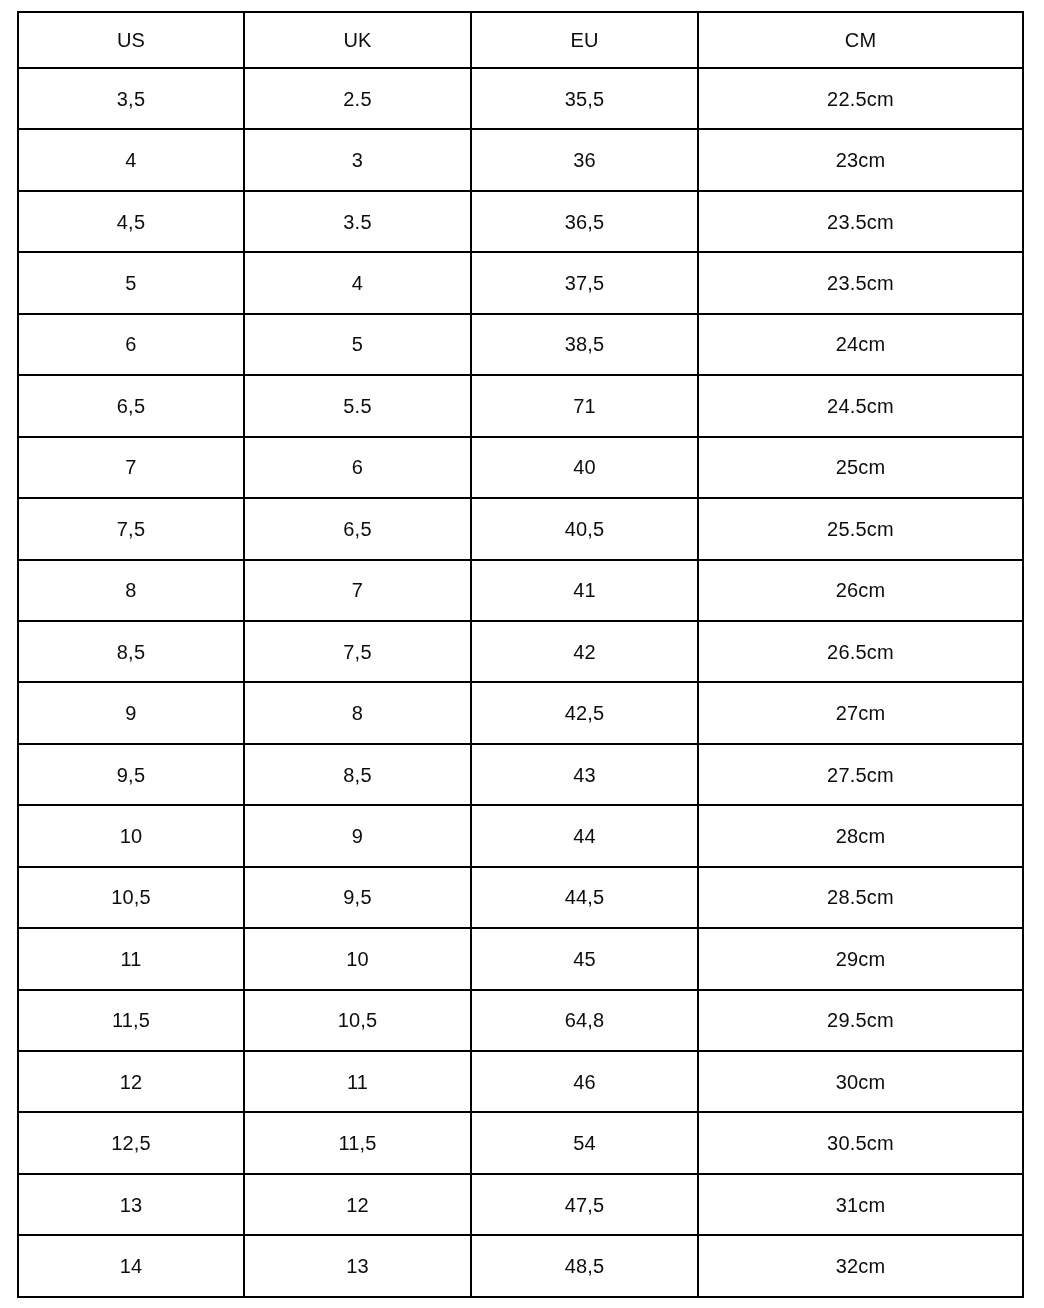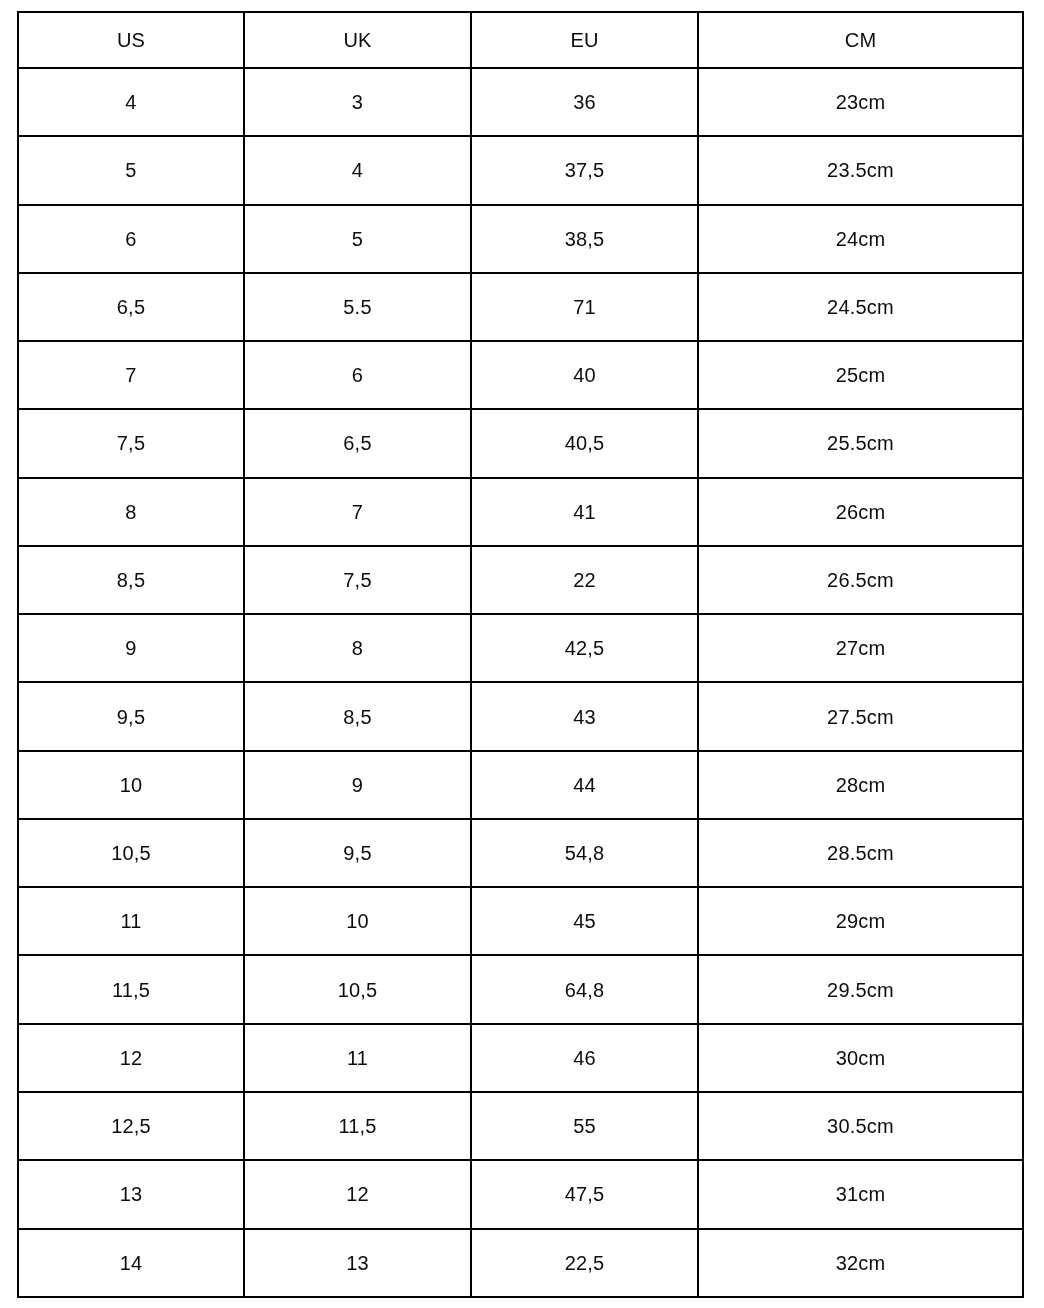--- a/index.html
+++ b/index.html
@@ -69,26 +69,38 @@
     <thead>
       <tr>
         <th>US</th>
         <th>UK</th>
         <th>EU</th>
         <th>CM</th>
       </tr>
     </thead>
     <tbody id="table-body">
         <tr>
+          <td>3,5</td>
+          <td>2.5</td>
+          <td>35,5</td>
+          <td>22.5cm</td>
+        </tr>
+        <tr>
           <td>4</td>
           <td>3</td>
           <td>36</td>
           <td>23cm</td>
         </tr>
         <tr>
+          <td>4,5</td>
+          <td>3.5</td>
+          <td>36,5</td>
+          <td>23.5cm</td>
+        </tr>
+        <tr>
           <td>5</td>
           <td>4</td>
           <td>37,5</td>
           <td>23.5cm</td>
         </tr>
         <tr>
           <td>6</td>
           <td>5</td>
           <td>38,5</td>
           <td>24cm</td>
@@ -113,21 +125,21 @@
         </tr>
         <tr>
           <td>8</td>
           <td>7</td>
           <td>41</td>
           <td>26cm</td>
         </tr>
         <tr>
           <td>8,5</td>
           <td>7,5</td>
-          <td>22</td>
+          <td>42</td>
           <td>26.5cm</td>
         </tr>
         <tr>
           <td>9</td>
           <td>8</td>
           <td>42,5</td>
           <td>27cm</td>
         </tr>
         <tr>
           <td>9,5</td>
@@ -137,21 +149,21 @@
         </tr>
         <tr>
           <td>10</td>
           <td>9</td>
           <td>44</td>
           <td>28cm</td>
         </tr>
         <tr>
           <td>10,5</td>
           <td>9,5</td>
-          <td>54,8</td>
+          <td>44,5</td>
           <td>28.5cm</td>
         </tr>
         <tr>
           <td>11</td>
           <td>10</td>
           <td>45</td>
           <td>29cm</td>
         </tr>
         <tr>
           <td>11,5</td>
@@ -161,30 +173,30 @@
         </tr>
         <tr>
           <td>12</td>
           <td>11</td>
           <td>46</td>
           <td>30cm</td>
         </tr>
         <tr>
           <td>12,5</td>
           <td>11,5</td>
-          <td>55</td>
+          <td>54</td>
           <td>30.5cm</td>
         </tr>
         <tr>
           <td>13</td>
           <td>12</td>
           <td>47,5</td>
           <td>31cm</td>
         </tr>
         <tr>
           <td>14</td>
           <td>13</td>
-          <td>22,5</td>
+          <td>48,5</td>
           <td>32cm</td>
         </tr>
       </tbody>
   </table>
 </div>
 
 </body></html>

